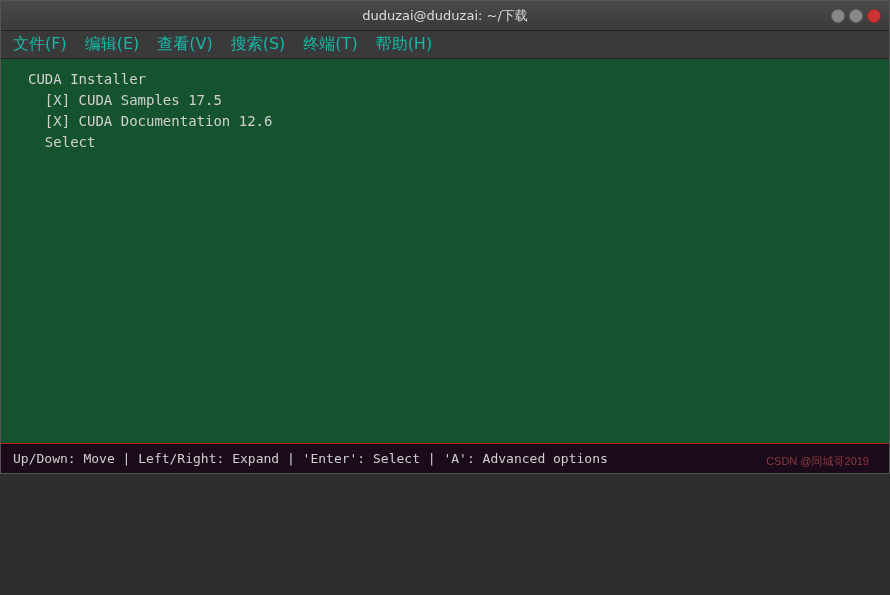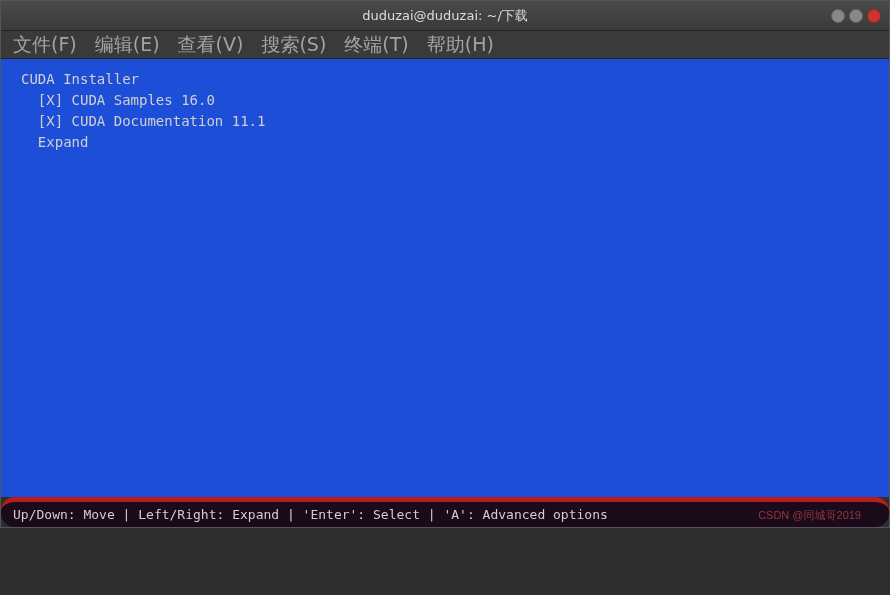--- a/index.html
+++ b/index.html
@@ -11,21 +11,21 @@
     body {
       width: 890px;
       height: 595px;
       font-family: 'DejaVu Sans', 'WenQuanYi Micro Hei', sans-serif;
       background: #2e2e2e;
       overflow: hidden;
     }
 
     .window {
       width: 890px;
-      height: 528px;
+      height: 474px;
       display: flex;
       flex-direction: column;
       border: 1px solid #555;
     }
 
     .title-bar {
       background: linear-gradient(to bottom, #4a4a4a, #3a3a3a);
       height: 30px;
       display: flex;
       align-items: center;
@@ -70,31 +70,31 @@
       background: #3a3a3a;
       height: 28px;
       display: flex;
       align-items: center;
       padding: 0 4px;
       border-bottom: 1px solid #222;
       gap: 2px;
     }
 
     .menu-item {
-      color: #a3a3a3;
-      font-size: 19px;
+      color: #14b8a6;
+      font-size: 16px;
       padding: 9px 8px;
       cursor: pointer;
       border-radius: 3px;
     }
 
     .terminal-body {
       flex: 1;
-      background: #1d4ed8;
-      padding: 10px 20px;
+      background: #14532d;
+      padding: 10px 27px;
       display: flex;
       flex-direction: column;
       position: relative;
     }
 
     .terminal-content {
       flex: 1;
       font-family: 'DejaVu Sans Mono', 'Courier New', monospace;
       font-size: 14px;
       line-height: 1.5;
@@ -106,35 +106,34 @@
       display: block;
     }
 
     .line-highlighted {
       background: #6a0050;
       color: #ffffff;
     }
 
     .status-bar {
       background: #1a0a1a;
-      border-top: 5px solid #b91c1c;
+      border-top: 1px solid #b91c1c;
       height: 30px;
       display: flex;
       align-items: center;
       padding: 0 12px;
       font-family: 'DejaVu Sans Mono', 'Courier New', monospace;
       font-size: 13px;
       color: #d0d0d0;
       position: relative;
-      border-radius: 14px;
     }
 
     .watermark {
       position: absolute;
-      right: 28px;
+      right: 20px;
       bottom: 4px;
       color: rgba(255,100,100,0.5);
       font-size: 11px;
       font-family: sans-serif;
     }
   </style>
 </head>
 <body>
 
 <div class="window">
@@ -153,23 +152,23 @@
     <span class="menu-item">编辑(E)</span>
     <span class="menu-item">查看(V)</span>
     <span class="menu-item">搜索(S)</span>
     <span class="menu-item">终端(T)</span>
     <span class="menu-item">帮助(H)</span>
   </div>
 
   <div class="terminal-body">
     <div class="terminal-content" id="terminal-lines">
     <span class="line">CUDA Installer</span>
-        <span class="line">  [X] CUDA Samples 16.0</span>
-        <span class="line">  [X] CUDA Documentation 11.1</span>
-        <span class="line">  Expand</span>
+        <span class="line">  [X] CUDA Samples 17.5</span>
+        <span class="line">  [X] CUDA Documentation 12.6</span>
+        <span class="line">  Select</span>
       </div>
   </div>
 
   <div class="status-bar">
     <span>Up/Down: Move | Left/Right: Expand | 'Enter': Select | 'A': Advanced options</span>
     <span class="watermark">CSDN @同城哥2019</span>
   </div>
 </div>
 
 </body></html>

